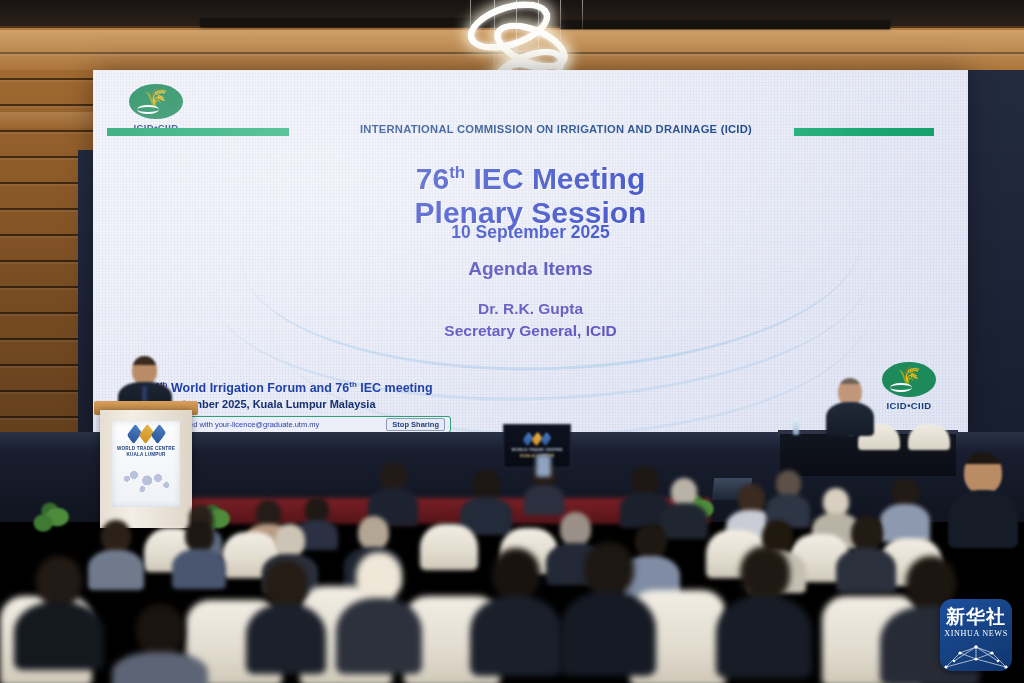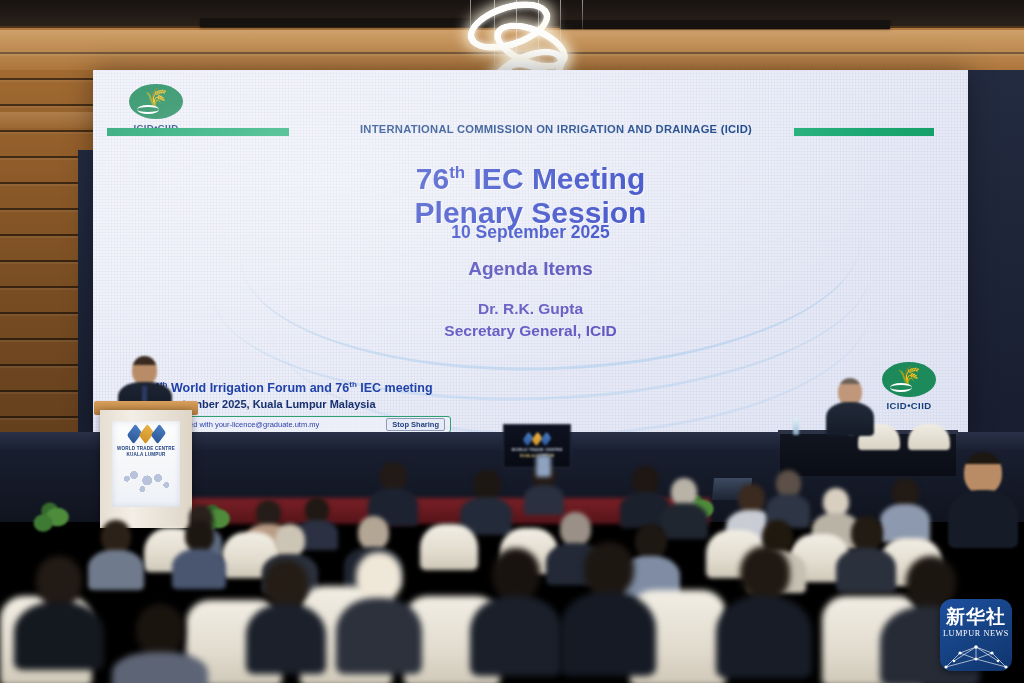--- a/index.html
+++ b/index.html
@@ -546,21 +546,21 @@
     <div class="head" style="left:24px;top:0;width:50px;height:54px;background:#201913;"></div>
     <div class="body" style="left:0;top:50px;width:96px;height:82px;background:#171c26;"></div>
   </div>
   <div class="person blur-3" style="left:880px;top:556px;width:100px;height:126px;">
     <div class="head" style="left:26px;top:0;width:50px;height:54px;background:#1c1611;"></div>
     <div class="body" style="left:0;top:50px;width:100px;height:80px;background:#262b36;"></div>
   </div>
 
   <div class="xinhua">
     <div class="xh-cn">新华社</div>
-    <div class="xh-en">LUMPUR NEWS</div>
+    <div class="xh-en">XINHUA NEWS</div>
     <svg class="xh-net" viewBox="0 0 72 30">
       <g stroke="#ffffff" stroke-width=".7" fill="none" opacity=".9">
         <path d="M6 26 L20 12 L36 6 L52 12 L66 26"></path>
         <path d="M6 26 L36 18 L66 26"></path>
         <path d="M20 12 L36 18 L52 12"></path>
         <path d="M36 6 L36 18"></path>
         <path d="M14 20 L36 6 M58 20 L36 6"></path>
       </g>
       <g fill="#ffffff">
         <circle cx="36" cy="6" r="1.8"></circle>

